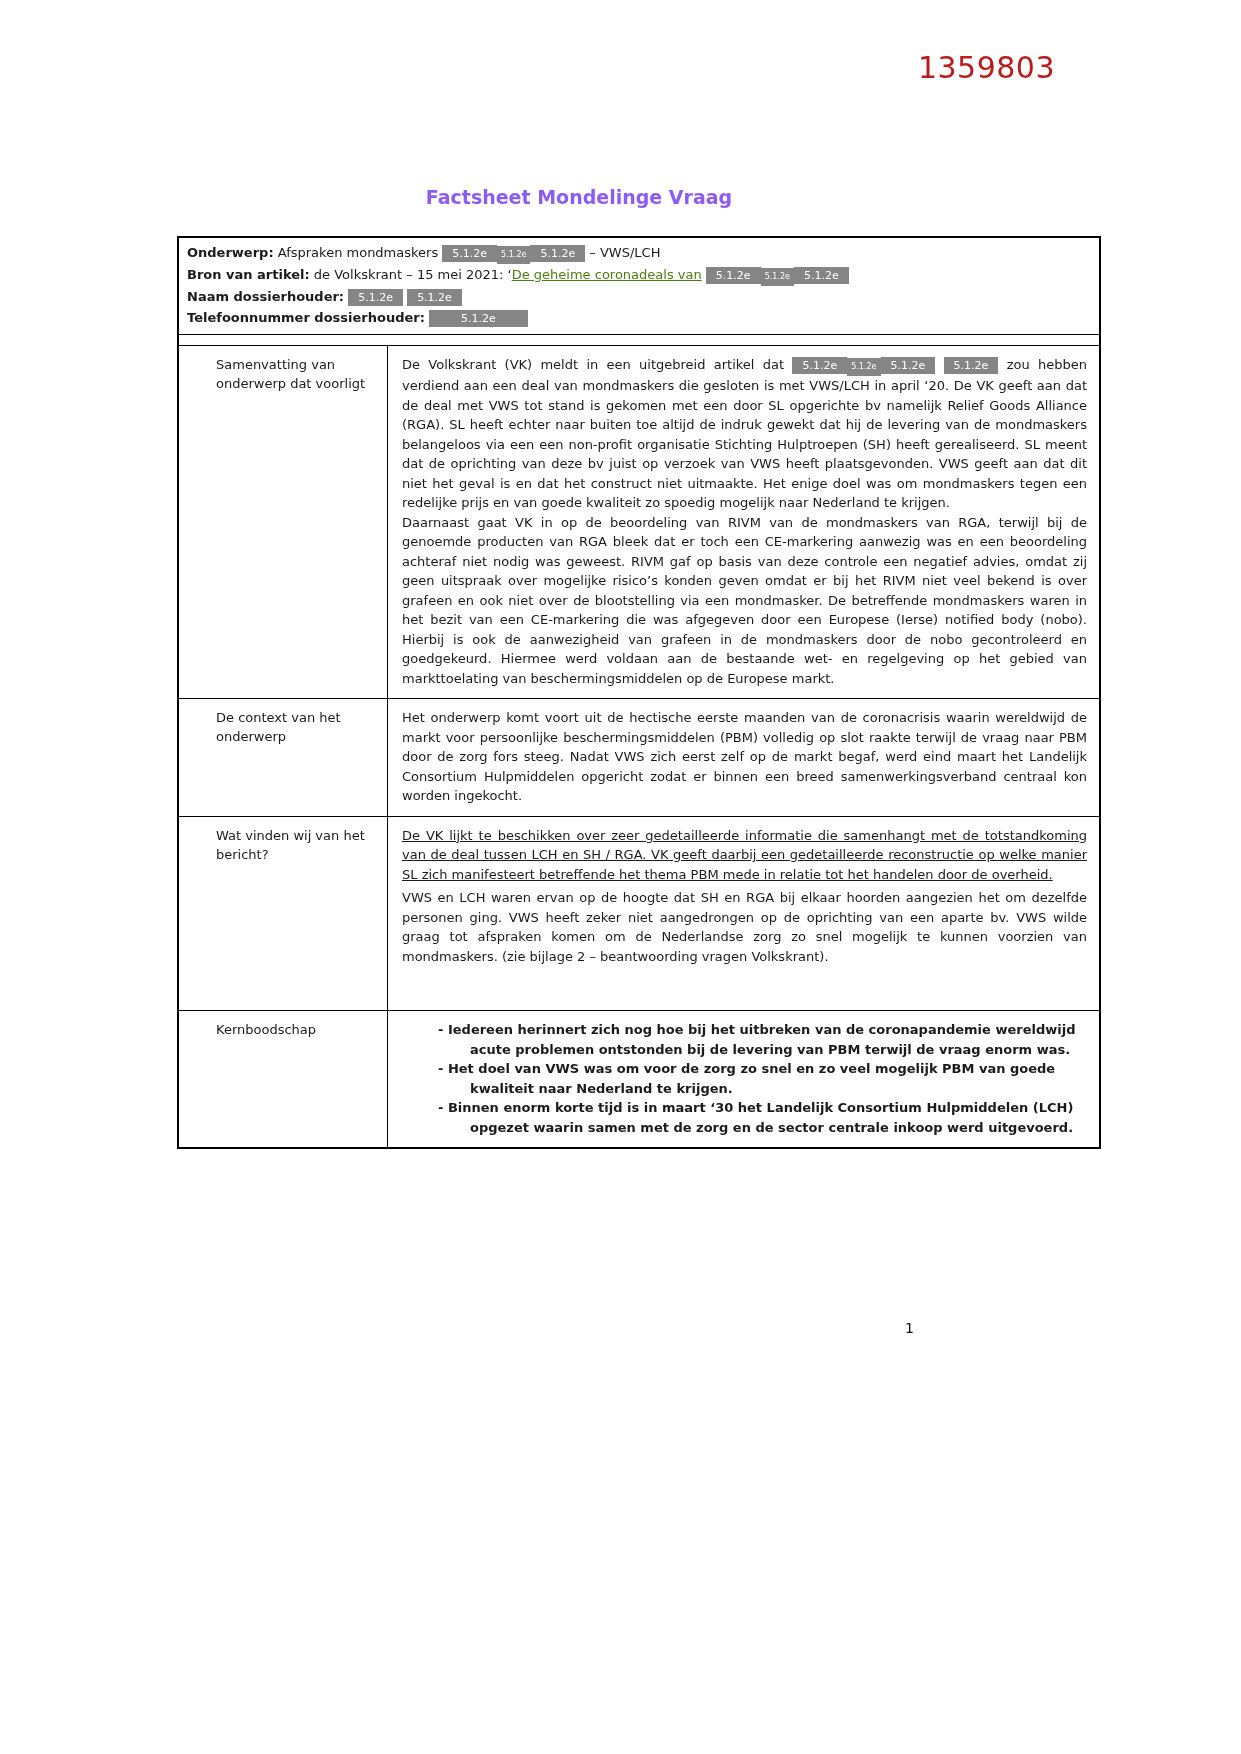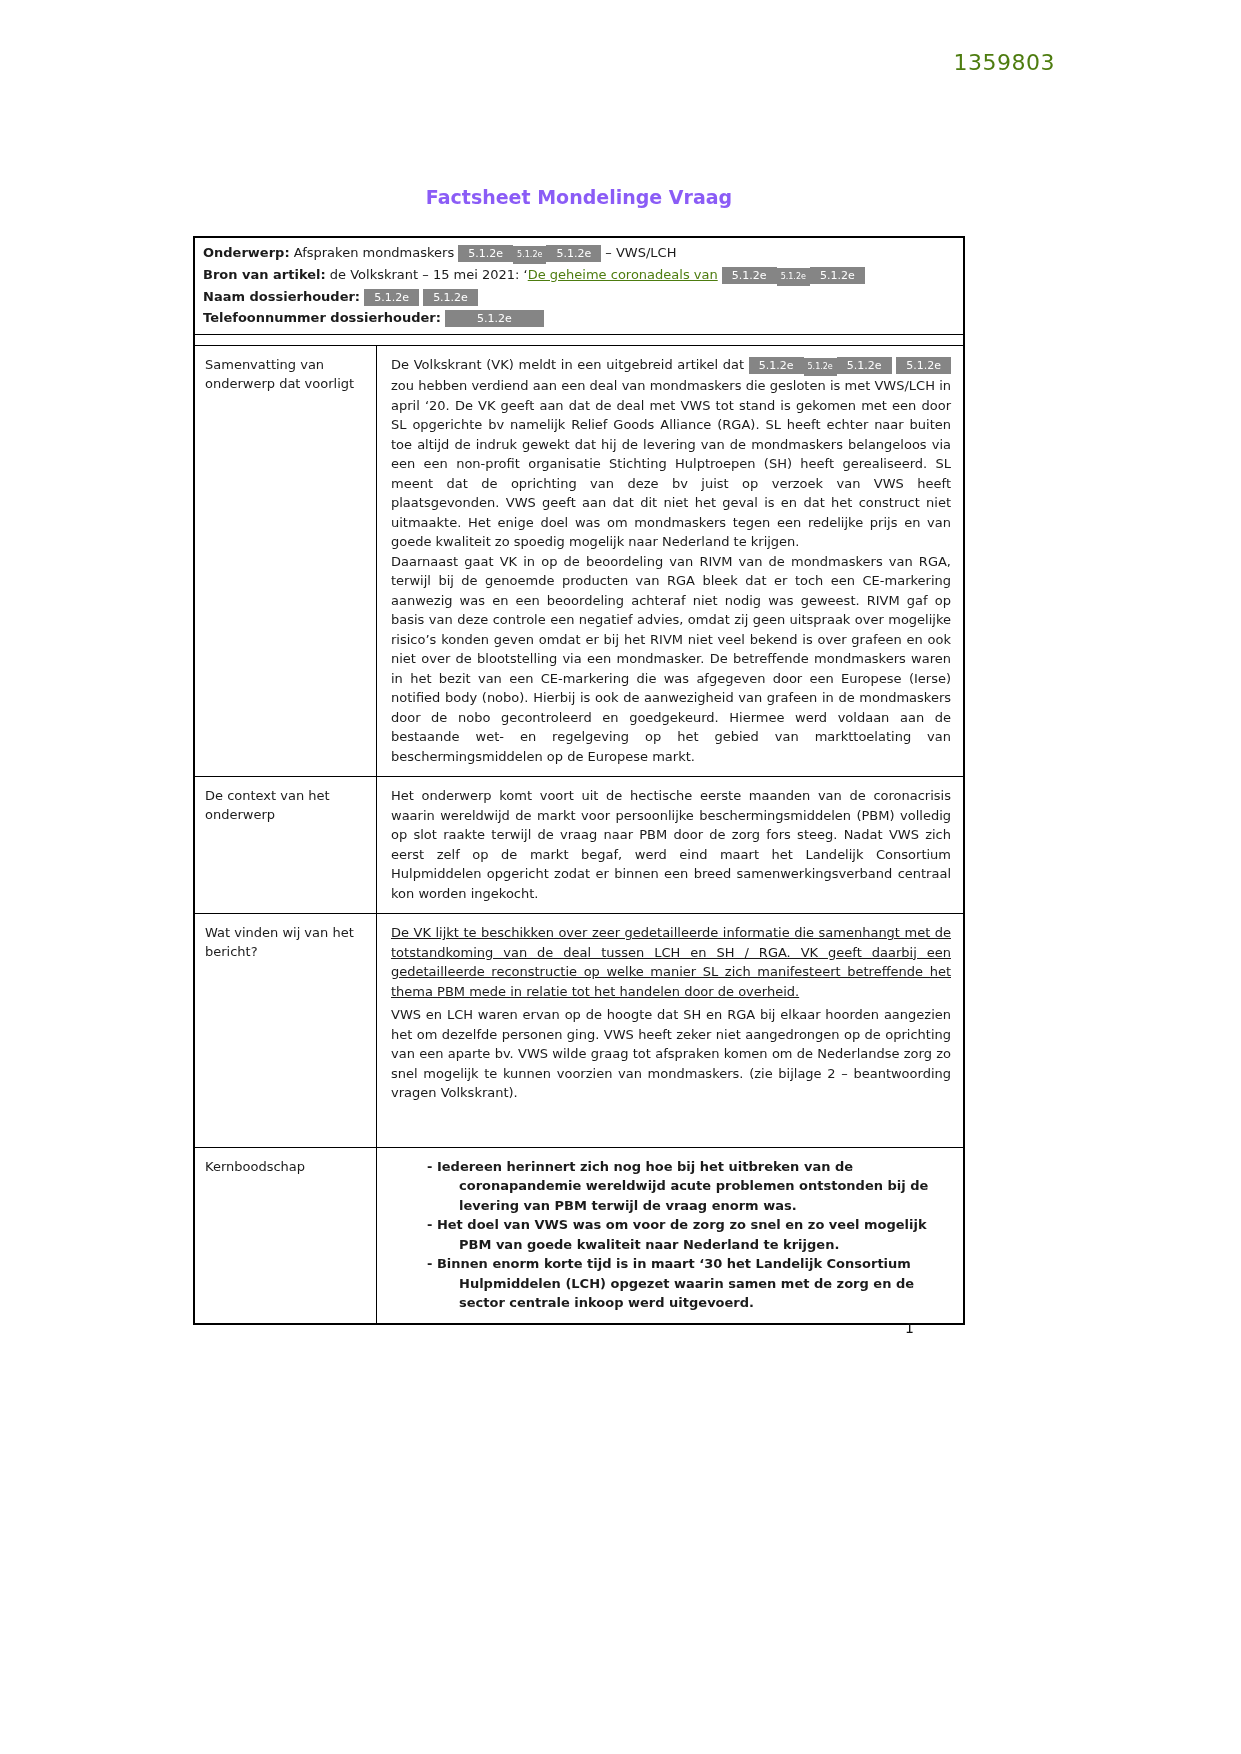--- a/index.html
+++ b/index.html
@@ -5,40 +5,40 @@
   * { box-sizing: border-box; }
   html,body { margin:0; padding:0; }
   body {
     width:1241px; height:1754px; position:relative;
     background:#ffffff;
     font-family:"DejaVu Sans","Liberation Sans",sans-serif;
     color:#1b1b1b;
   }
   .doc-number{
     position:absolute; top:50px; right:186px;
-    font-size:22px; letter-spacing:0.5px; color:#4d7c0f;
+    font-size:30px; letter-spacing:0.5px; color:#b91c1c;
   }
   .title{
     position:absolute; top:186px; left:193px; width:772px;
     margin:0; text-align:center; font-size:19px; font-weight:bold; color:#8b5cf6;
   }
   .sheet{
-    position:absolute; top:236px; left:193px; width:772px;
+    position:absolute; top:236px; left:177px; width:924px;
     border:2px solid #000; background:#fff;
   }
   .head-cell{
     padding:4px 8px 6px 8px;
     border-bottom:1.5px solid #000;
     font-size:13px; line-height:21px;
   }
   .head-line b{ font-weight:bold; }
   .spacer-row{
     height:11px; border-bottom:1.5px solid #000;
   }
-  .row{ display:flex; border-bottom:1.5px solid #000; }
+  .row{ display:flex; border-bottom:1.5px solid #000;padding-left:27px; }
   .row:last-child{ border-bottom:none;gap:36px; }
   .label-cell{
     flex:0 0 182px; width:182px;
     border-right:1.5px solid #000;
     padding:9px 10px; font-size:13px; line-height:19px;
   }
   .content-cell{
     flex:1 1 auto;
     padding:9px 12px 10px 14px;
     font-size:13px; line-height:19.5px;

